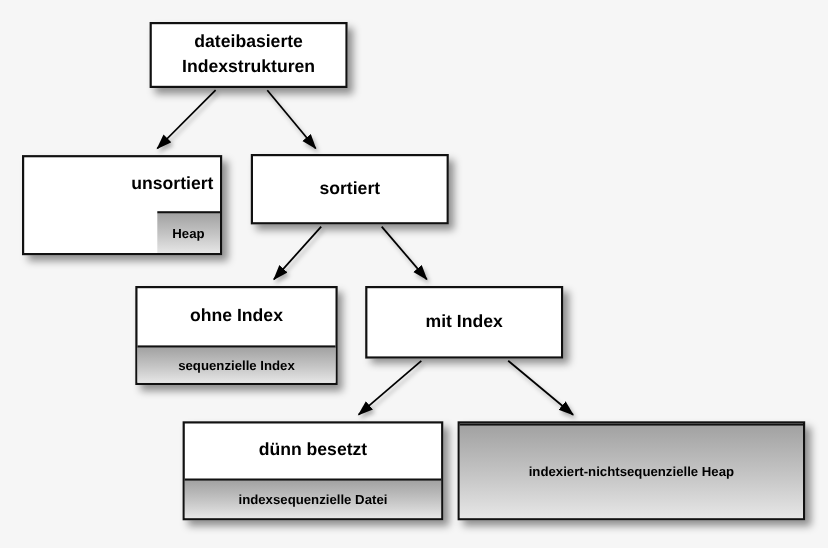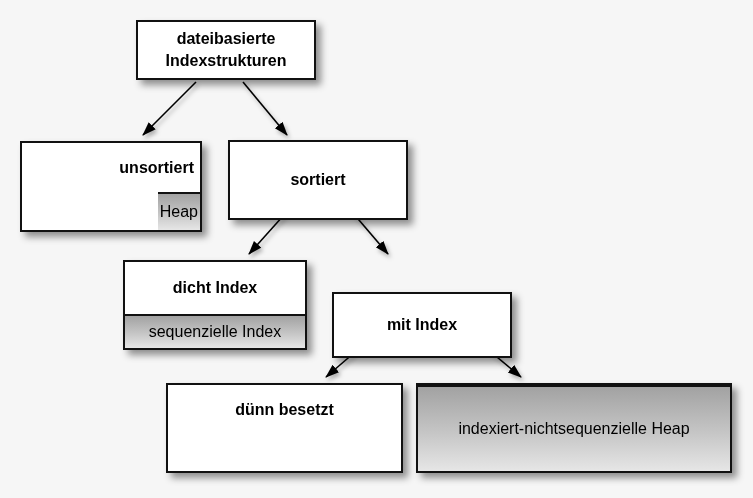--- a/index.html
+++ b/index.html
@@ -45,45 +45,45 @@
     flex: 1 1 auto;
   }
   .node .sublabel {
     flex: 1 1 auto;
     border-top: 2px solid #111111;
     background: linear-gradient(to bottom, #a2a2a2 0%, #c6c6c6 55%, #e6e6e6 100%);
     display: flex;
     align-items: center;
     justify-content: center;
     text-align: center;
-    font-size: 16px;
-    font-weight: normal;
+    font-size: 12px;
+    font-weight: bold;
     color: #000000;
-    padding: 0 2px;
+    padding: 0 14px;
   }
   svg.edges {
     position: absolute;
     left: 0; top: 0;
     width: 753px;
     height: 498px;
     pointer-events: none;
     filter: drop-shadow(2px 3px 2px rgba(0,0,0,0.30));
   }
   svg.edges line {
     stroke: #000000;
     stroke-width: 1.6;
   }
   
   #node-root      { left: 124px; top: 20px;  width: 180px; height: 60px; margin-left: 12px; }
   #node-unsortiert{ left: 20px;  top: 141px; width: 182px; height: 91px; align-items: flex-end; }
   #node-unsortiert .label { height: 49px; }
-  #node-sortiert  { left: 228px; top: 140px; width: 180px; height: 80px; }
+  #node-sortiert  { left: 228px; top: 140px; width: 180px; height: 64px; }
   #node-ohne      { left: 123px; top: 260px; width: 184px; height: 90px; }
   #node-ohne .label { height: 52px; }
-  #node-mit       { left: 332px; top: 260px; width: 180px; height: 66px; margin-top: 32px; }
+  #node-mit       { left: 332px; top: 260px; width: 180px; height: 66px; }
   #node-duenn     { left: 166px; top: 383px; width: 237px; height: 90px; }
   #node-duenn .label { height: 50px; }
   #node-dicht     { left: 416px; top: 383px; width: 316px; height: 90px; }
   #node-dicht .label { height: 50px; }
 </style>
 </head>
 <body>
 
 <div id="canvas">
 
@@ -108,29 +108,30 @@
   <div class="node" id="node-unsortiert">
     <div class="label">unsortiert</div>
     <div class="sublabel">Heap</div>
   </div>
 
   <div class="node simple" id="node-sortiert">
     <div class="label">sortiert</div>
   </div>
 
   <div class="node" id="node-ohne">
-    <div class="label">dicht Index</div>
+    <div class="label">ohne Index</div>
     <div class="sublabel">sequenzielle Index</div>
   </div>
 
   <div class="node simple" id="node-mit">
     <div class="label">mit Index</div>
   </div>
 
   <div class="node" id="node-duenn">
     <div class="label">dünn besetzt</div>
+    <div class="sublabel">indexsequenzielle Datei</div>
   </div>
 
   <div class="node" id="node-dicht">
     <div class="sublabel">indexiert-nichtsequenzielle Heap</div>
   </div>
 
 </div>
 
 </body></html>

